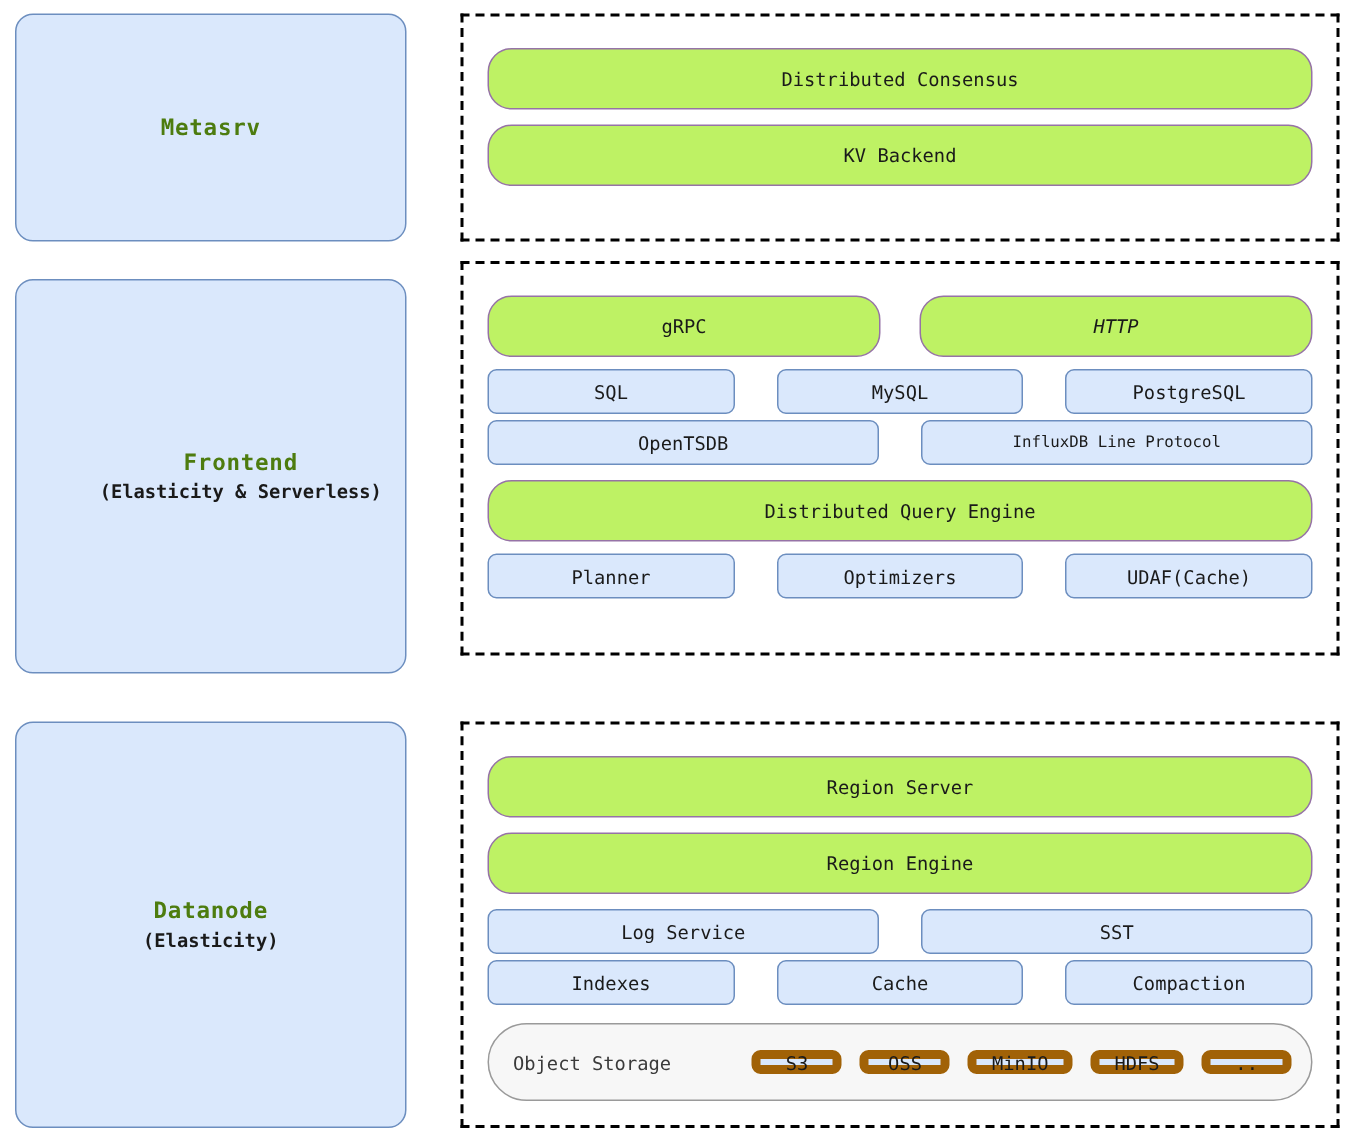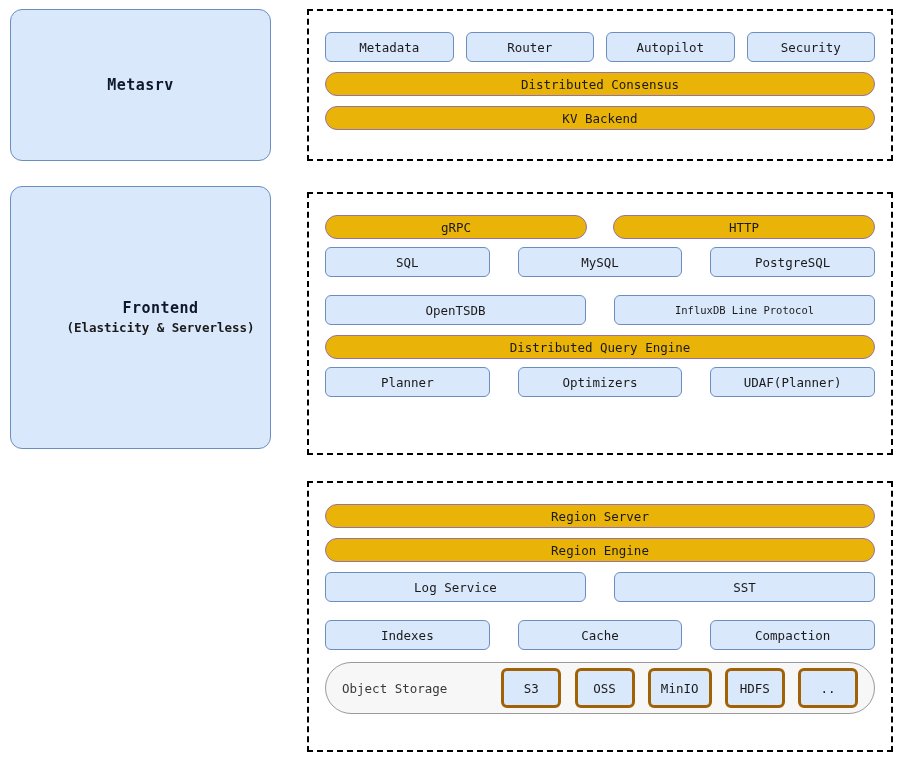--- a/index.html
+++ b/index.html
@@ -34,21 +34,21 @@
     border-radius: 12px;
     display: flex;
     flex-direction: column;
     align-items: center;
     justify-content: center;
     text-align: center;
   }
   .tier-title {
     font-size: 15px;
     font-weight: bold;
-    color: #0f172a;
+    color: #4d7c0f;
     letter-spacing: 0.5px;
     line-height: 1.35;
     text-align: center;
   }
   .tier-sub {
     font-size: 12.5px;
     font-weight: bold;
     color: #1a1a1a;
     line-height: 1.35;
     margin-top: 1px;
@@ -61,79 +61,79 @@
   
   .group {
     position: absolute;
     left: 307px;
     width: 586px;
     box-sizing: border-box;
     border: 2px dashed #000000;
     background: #ffffff;
   }
   #group-metasrv  { top: 9px;   height: 152px; }
-  #group-frontend { top: 192px; height: 263px; }
+  #group-frontend { top: 174px; height: 263px; }
   #group-datanode { top: 481px; height: 271px; }
 
   .group-inner {
     position: absolute;
     left: 16px;
     right: 16px;
     top: 13px;
     bottom: 13px;
     display: flex;
     flex-direction: column;
   }
 
   
   .row {
     display: flex;
     width: 100%;
   }
   .row + .row { margin-top: 10px; }
-  .row.tight + .row.tight { margin-top: 18px; }
+  .row.tight + .row.tight { margin-top: 4px; }
 
   
   .node {
     box-sizing: border-box;
     display: flex;
     align-items: center;
     justify-content: center;
     text-align: center;
     font-size: 12.5px;
     color: #1a1a1a;
     height: 30px;
     padding: 0 4px;
     white-space: nowrap;
   }
   .node.blue {
     background: #dae8fc;
     border: 1px solid #6c8ebf;
     border-radius: 6px;
   }
   .node.purple {
-    background: #eab308;
+    background: #bef264;
     border: 1px solid #9673a6;
     border-radius: 16px;
-    height: 24px;
+    height: 41px;
     text-align: right;
   }
   .node.small-text { font-size: 10.5px; }
 
   
   .row.cols4 .node { flex: 1 1 0; }
   .row.cols4 .node + .node { margin-left: 12px; }
 
   
   .row.cols3 .node { flex: 1 1 0; }
   .row.cols3 .node + .node { margin-left: 28px; }
 
   
   .row.cols2 .node { flex: 1 1 0; }
-  .row.cols2 .node + .node { margin-left: 26px; }
+  .row.cols2 .node + .node { margin-left: 26px; font-style: italic; }
 
   
   .row.full .node { flex: 1 1 100%; }
 
   .spacer-8  { height: 8px; }
   .spacer-10 { height: 10px; }
   .spacer-12 { height: 12px; }
 
   
   .storage-strip {
@@ -155,23 +155,23 @@
     margin-right: 18px;
   }
   .storage-items {
     display: flex;
     flex: 1 1 auto;
     justify-content: space-between;
   }
   .storage-chip {
     box-sizing: border-box;
     background: #dae8fc;
-    border: 3px solid #a16207;
+    border: 6px solid #a16207;
     border-radius: 6px;
-    height: 40px;
+    height: 16px;
     min-width: 60px;
     padding: 0 10px;
     display: flex;
     align-items: center;
     justify-content: center;
     font-size: 12.5px;
     color: #1a1a1a;
     white-space: nowrap;
   }
   .storage-chip + .storage-chip { margin-left: 12px; }
@@ -181,26 +181,20 @@
 
 <div id="diagram">
 
   <div class="tier-panel" id="panel-metasrv">
     <div class="tier-title">Metasrv</div>
   </div>
 
   <div class="group" id="group-metasrv">
     <div class="group-inner">
       <div class="spacer-8"></div>
-      <div class="row cols4">
-        <div class="node blue">Metadata</div>
-        <div class="node blue">Router</div>
-        <div class="node blue">Autopilot</div>
-        <div class="node blue">Security</div>
-      </div>
       <div class="row full">
         <div class="node purple">Distributed Consensus</div>
       </div>
       <div class="row full">
         <div class="node purple">KV Backend</div>
       </div>
     </div>
   </div>
 
   <div class="tier-panel" id="panel-frontend">
@@ -226,25 +220,29 @@
         <div class="node blue small-text">InfluxDB Line Protocol</div>
       </div>
       <div class="spacer-10"></div>
       <div class="row full">
         <div class="node purple">Distributed Query Engine</div>
       </div>
       <div class="spacer-8"></div>
       <div class="row cols3">
         <div class="node blue">Planner</div>
         <div class="node blue">Optimizers</div>
-        <div class="node blue">UDAF(Planner)</div>
+        <div class="node blue">UDAF(Cache)</div>
       </div>
     </div>
   </div>
 
+  <div class="tier-panel" id="panel-datanode">
+    <div class="tier-title">Datanode</div>
+    <div class="tier-sub">(Elasticity)</div>
+  </div>
 
   <div class="group" id="group-datanode">
     <div class="group-inner">
       <div class="spacer-8"></div>
       <div class="row full">
         <div class="node purple">Region Server</div>
       </div>
       <div class="row full">
         <div class="node purple">Region Engine</div>
       </div>

